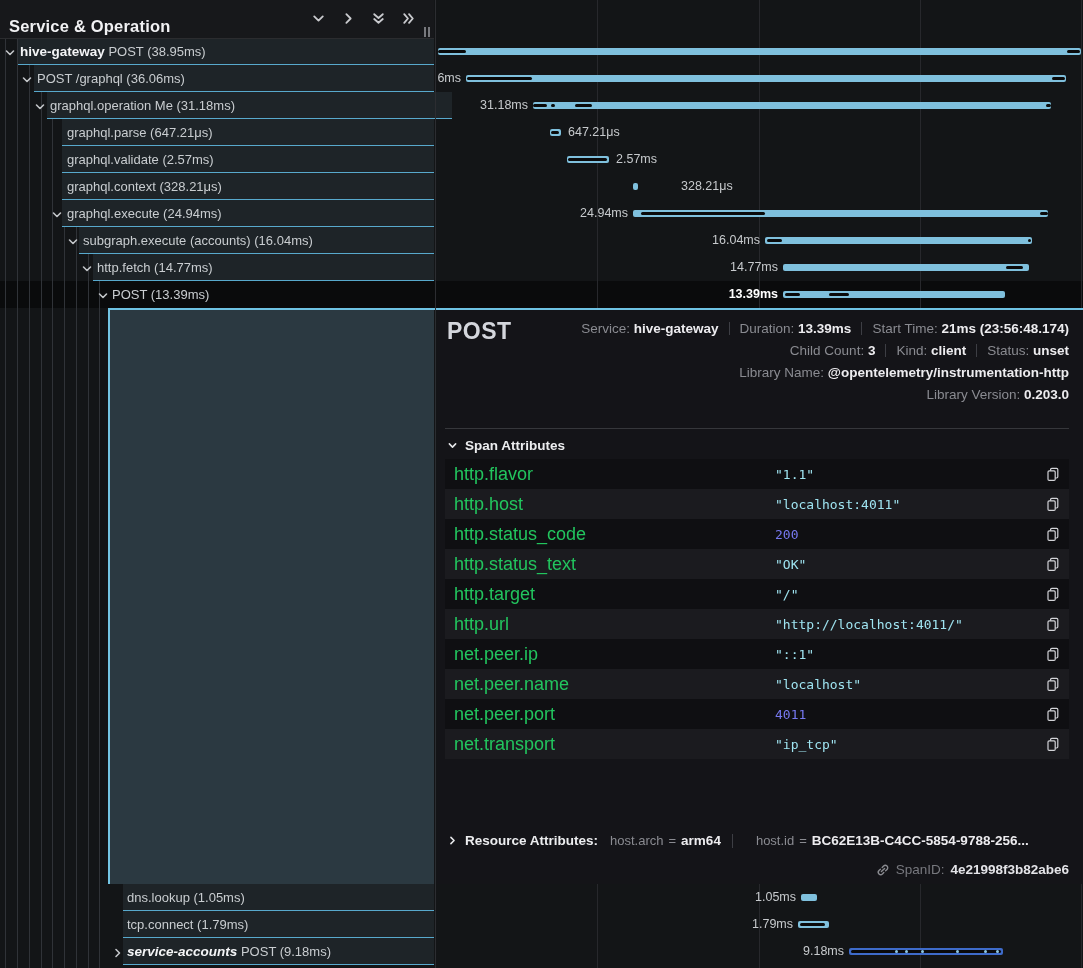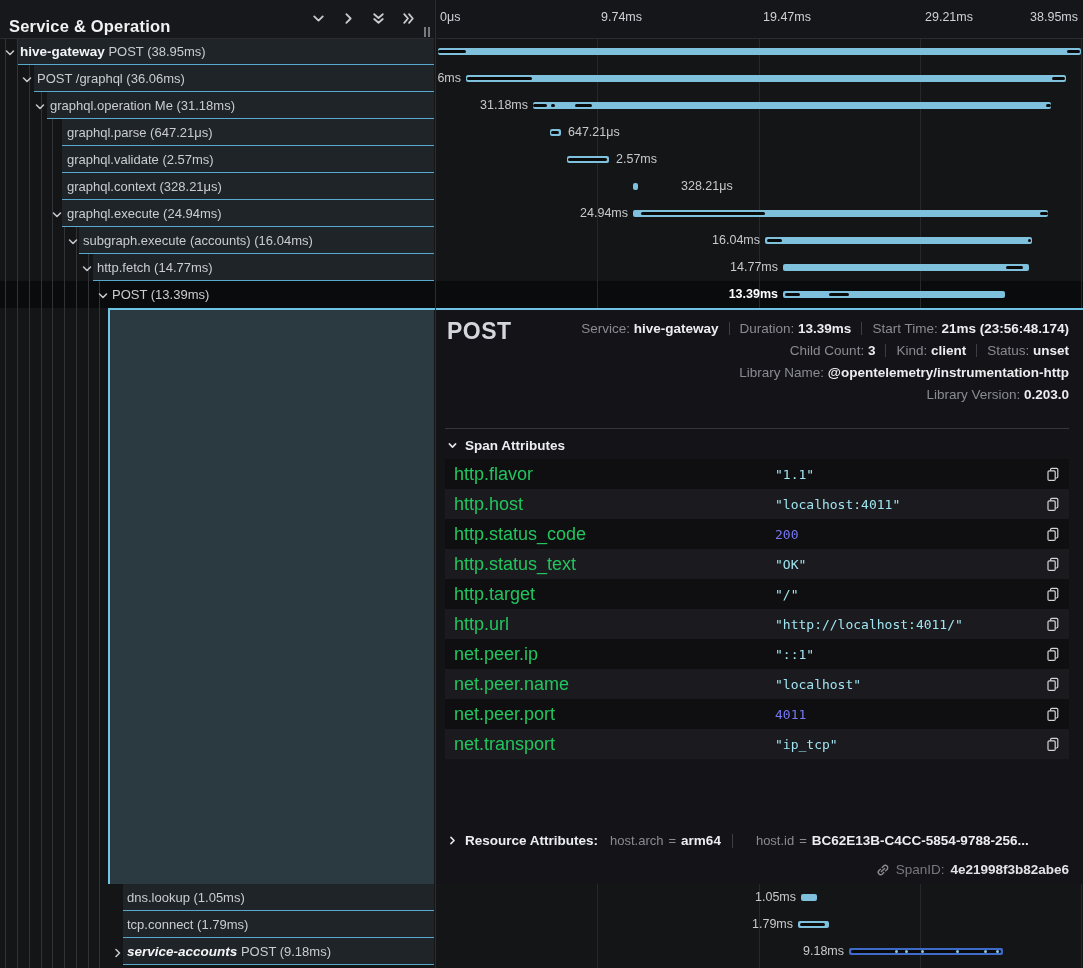--- a/index.html
+++ b/index.html
@@ -115,29 +115,20 @@
             <polyline points="7.5,3 11,7 7.5,11"></polyline>
           </svg>
       </span>
     </div>
     <span class="grip">
         <i></i>
         <i></i>
       </span>
   </div>
 
-  <div class="abs ruler">
-      <div id="ticks">
-        <span class="tick" style="left: 3px;">0μs</span>
-        <span class="tick" style="left: 164px;">9.74ms</span>
-        <span class="tick" style="left: 326px;">19.47ms</span>
-        <span class="tick" style="left: 488px;">29.21ms</span>
-        <span class="tick" style="left: 641px; transform: translateX(-100%);">38.95ms</span>
-      </div>
-    </div>
   <div class="abs vdivider"></div>
 
   <div id="rows">
       <div class="trow abs" style="top: 38px;">
         <div class="fill" style="left: 18px;"></div>
         <span class="chev" style="left: 4px;"><svg width="12" height="12" viewBox="0 0 12 12" fill="none" stroke="#c3c6c9" stroke-width="1.6" stroke-linecap="round" stroke-linejoin="round">
             <polyline points="2.5,4 6,7.5 9.5,4"></polyline>
           </svg></span>
         <span class="lbl" style="left: 20px;"><span class="svc">hive-gateway</span>  POST (38.95ms)</span>
       </div>
@@ -152,21 +143,21 @@
             <polyline points="2.5,4 6,7.5 9.5,4"></polyline>
           </svg></span>
         <span class="lbl" style="left: 37px;">POST /graphql (36.06ms)</span>
       </div>
       <div class="mrow abs" style="top: 65px;">
         <div class="bar" style="left: 29px; width: 600px; background: rgb(127, 192, 221);"></div>
         <div class="dash" style="left: 30px; width: 65px;"></div>
         <div class="dash" style="left: 615px; width: 13px;"></div>
         <span class="blab" style="left: 24px; transform: translateX(-100%);">36.06ms</span>
       </div>
-      <div class="trow abs" style="top: 92px;">
+      <div class="trow abs" style="top: 92px; padding-left: 18px;">
         <div class="fill" style="left: 47px;"></div>
         <span class="chev" style="left: 34px;"><svg width="12" height="12" viewBox="0 0 12 12" fill="none" stroke="#c3c6c9" stroke-width="1.6" stroke-linecap="round" stroke-linejoin="round">
             <polyline points="2.5,4 6,7.5 9.5,4"></polyline>
           </svg></span>
         <span class="lbl" style="left: 50px;">graphql.operation Me (31.18ms)</span>
       </div>
       <div class="mrow abs" style="top: 92px;">
         <div class="bar" style="left: 96px; width: 518px; background: rgb(127, 192, 221);"></div>
         <div class="dash" style="left: 96px; width: 14px;"></div>
         <div class="dash" style="left: 114px; width: 4px;"></div>

